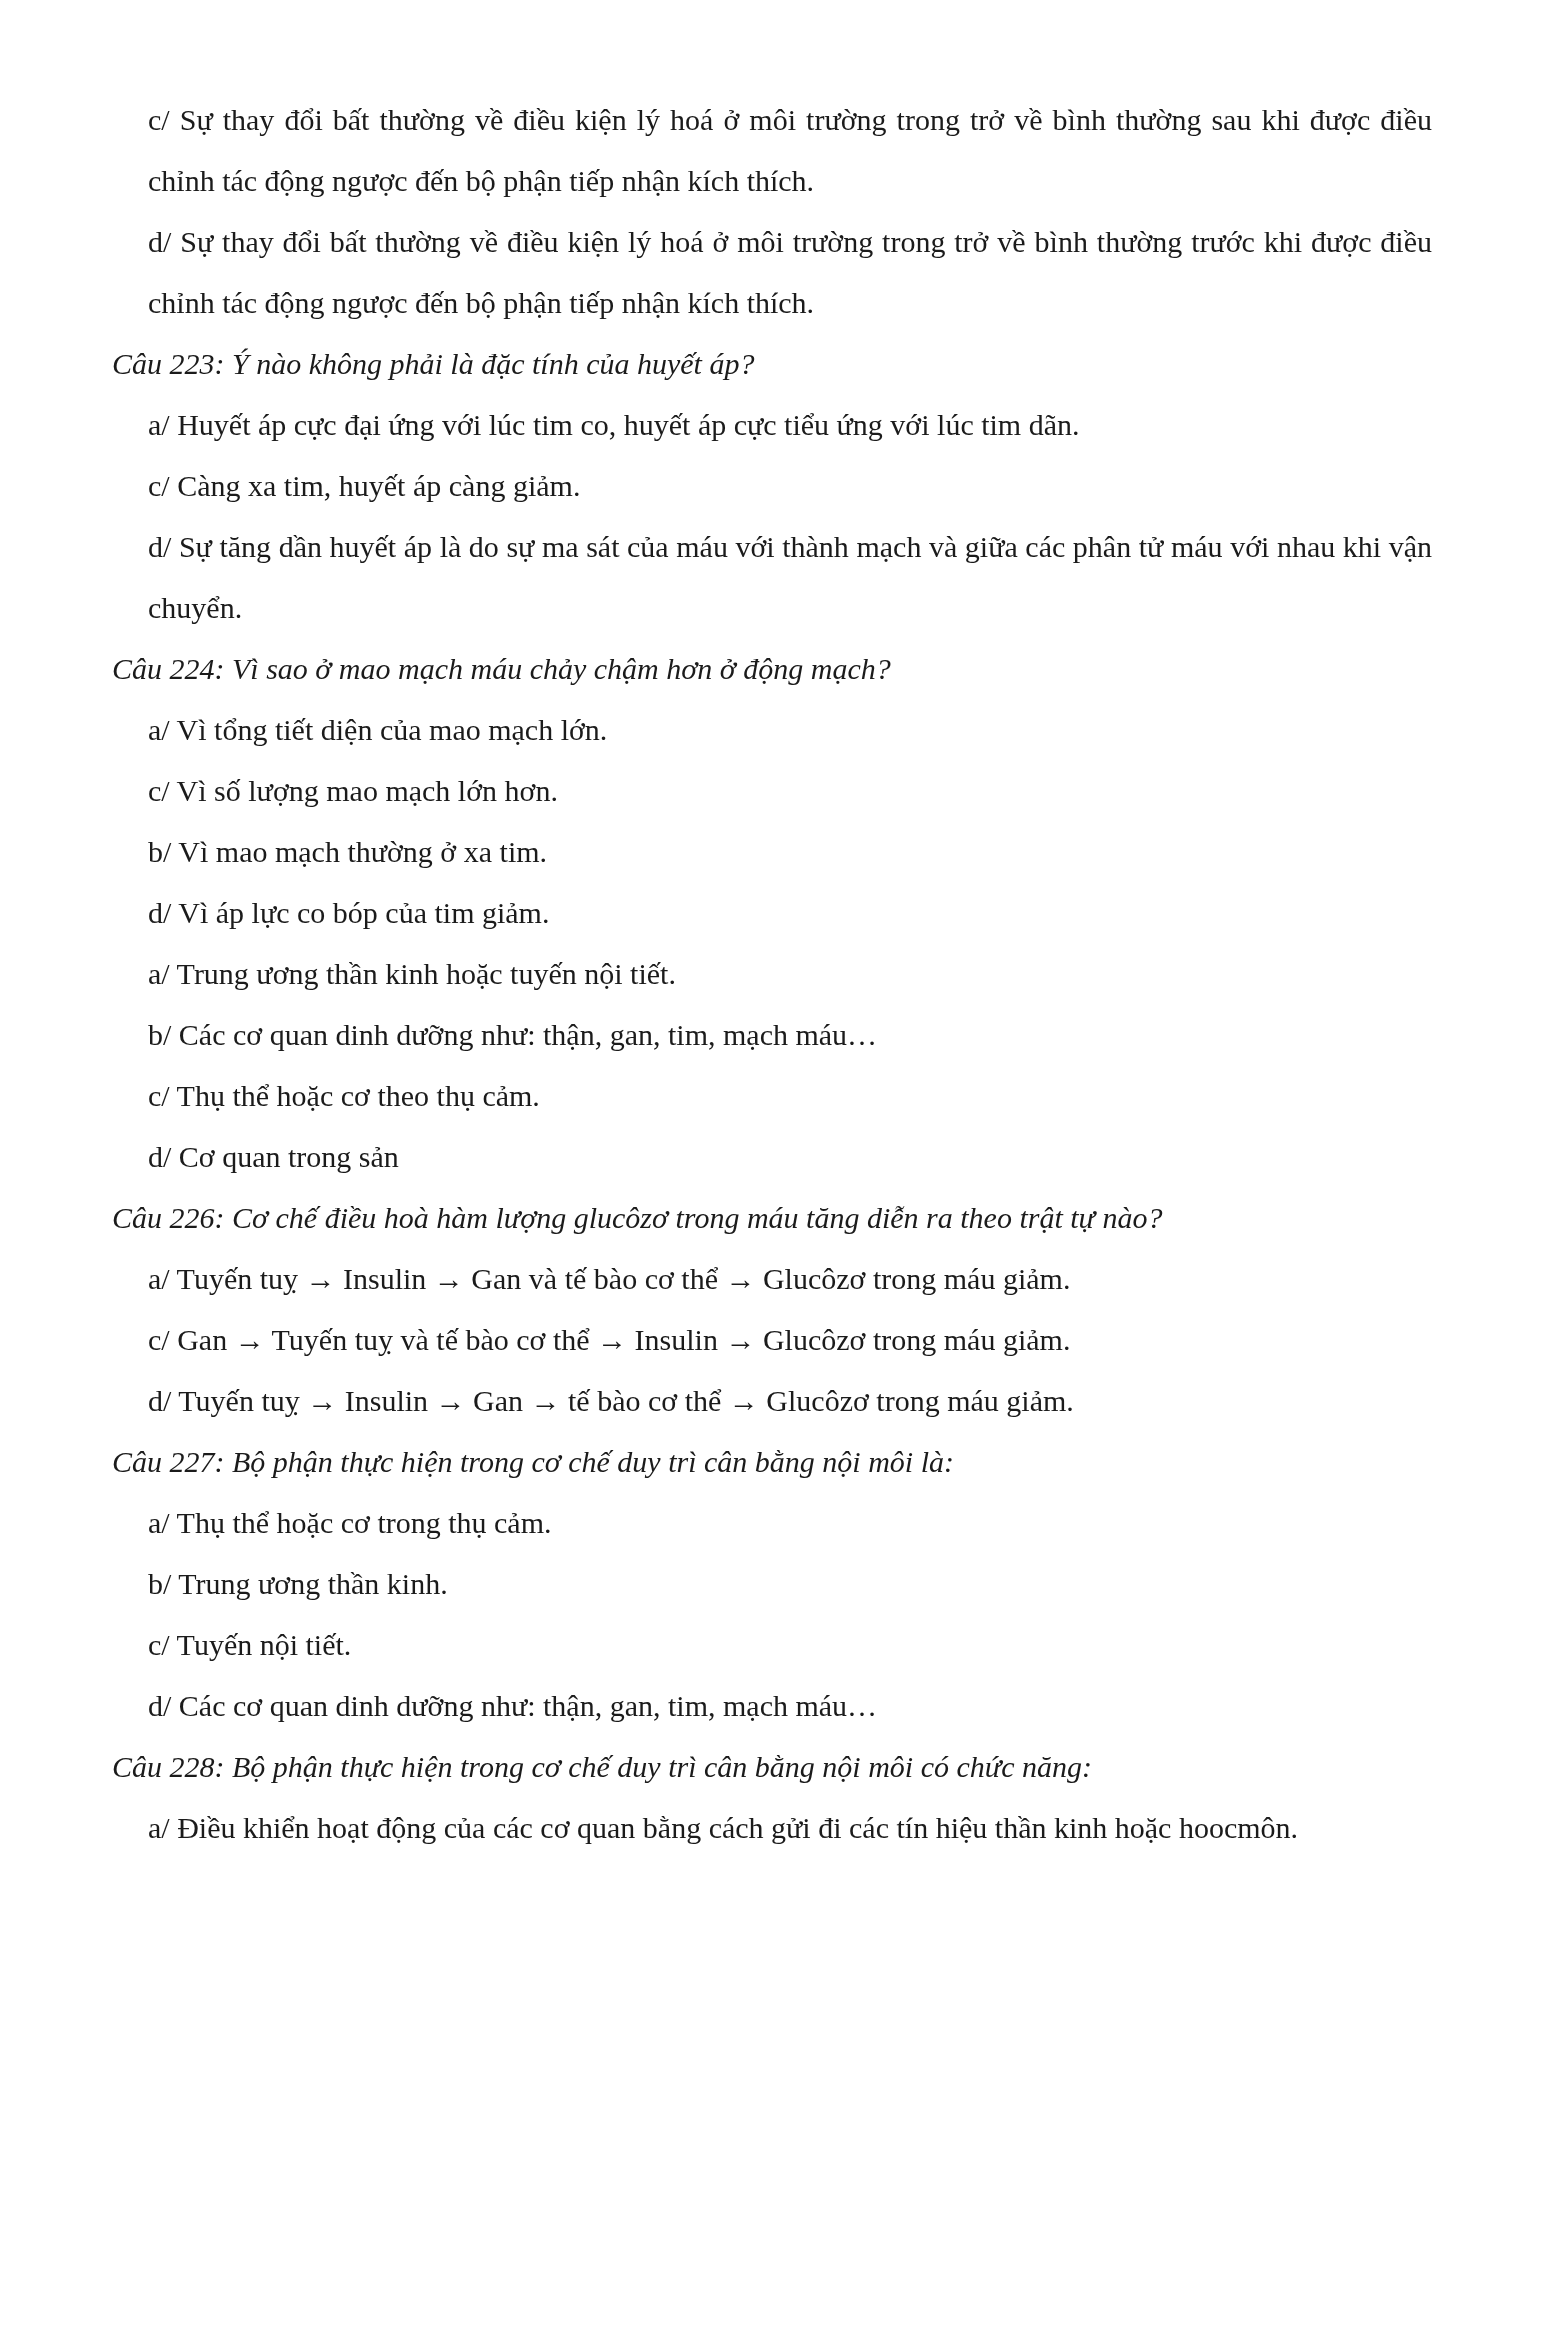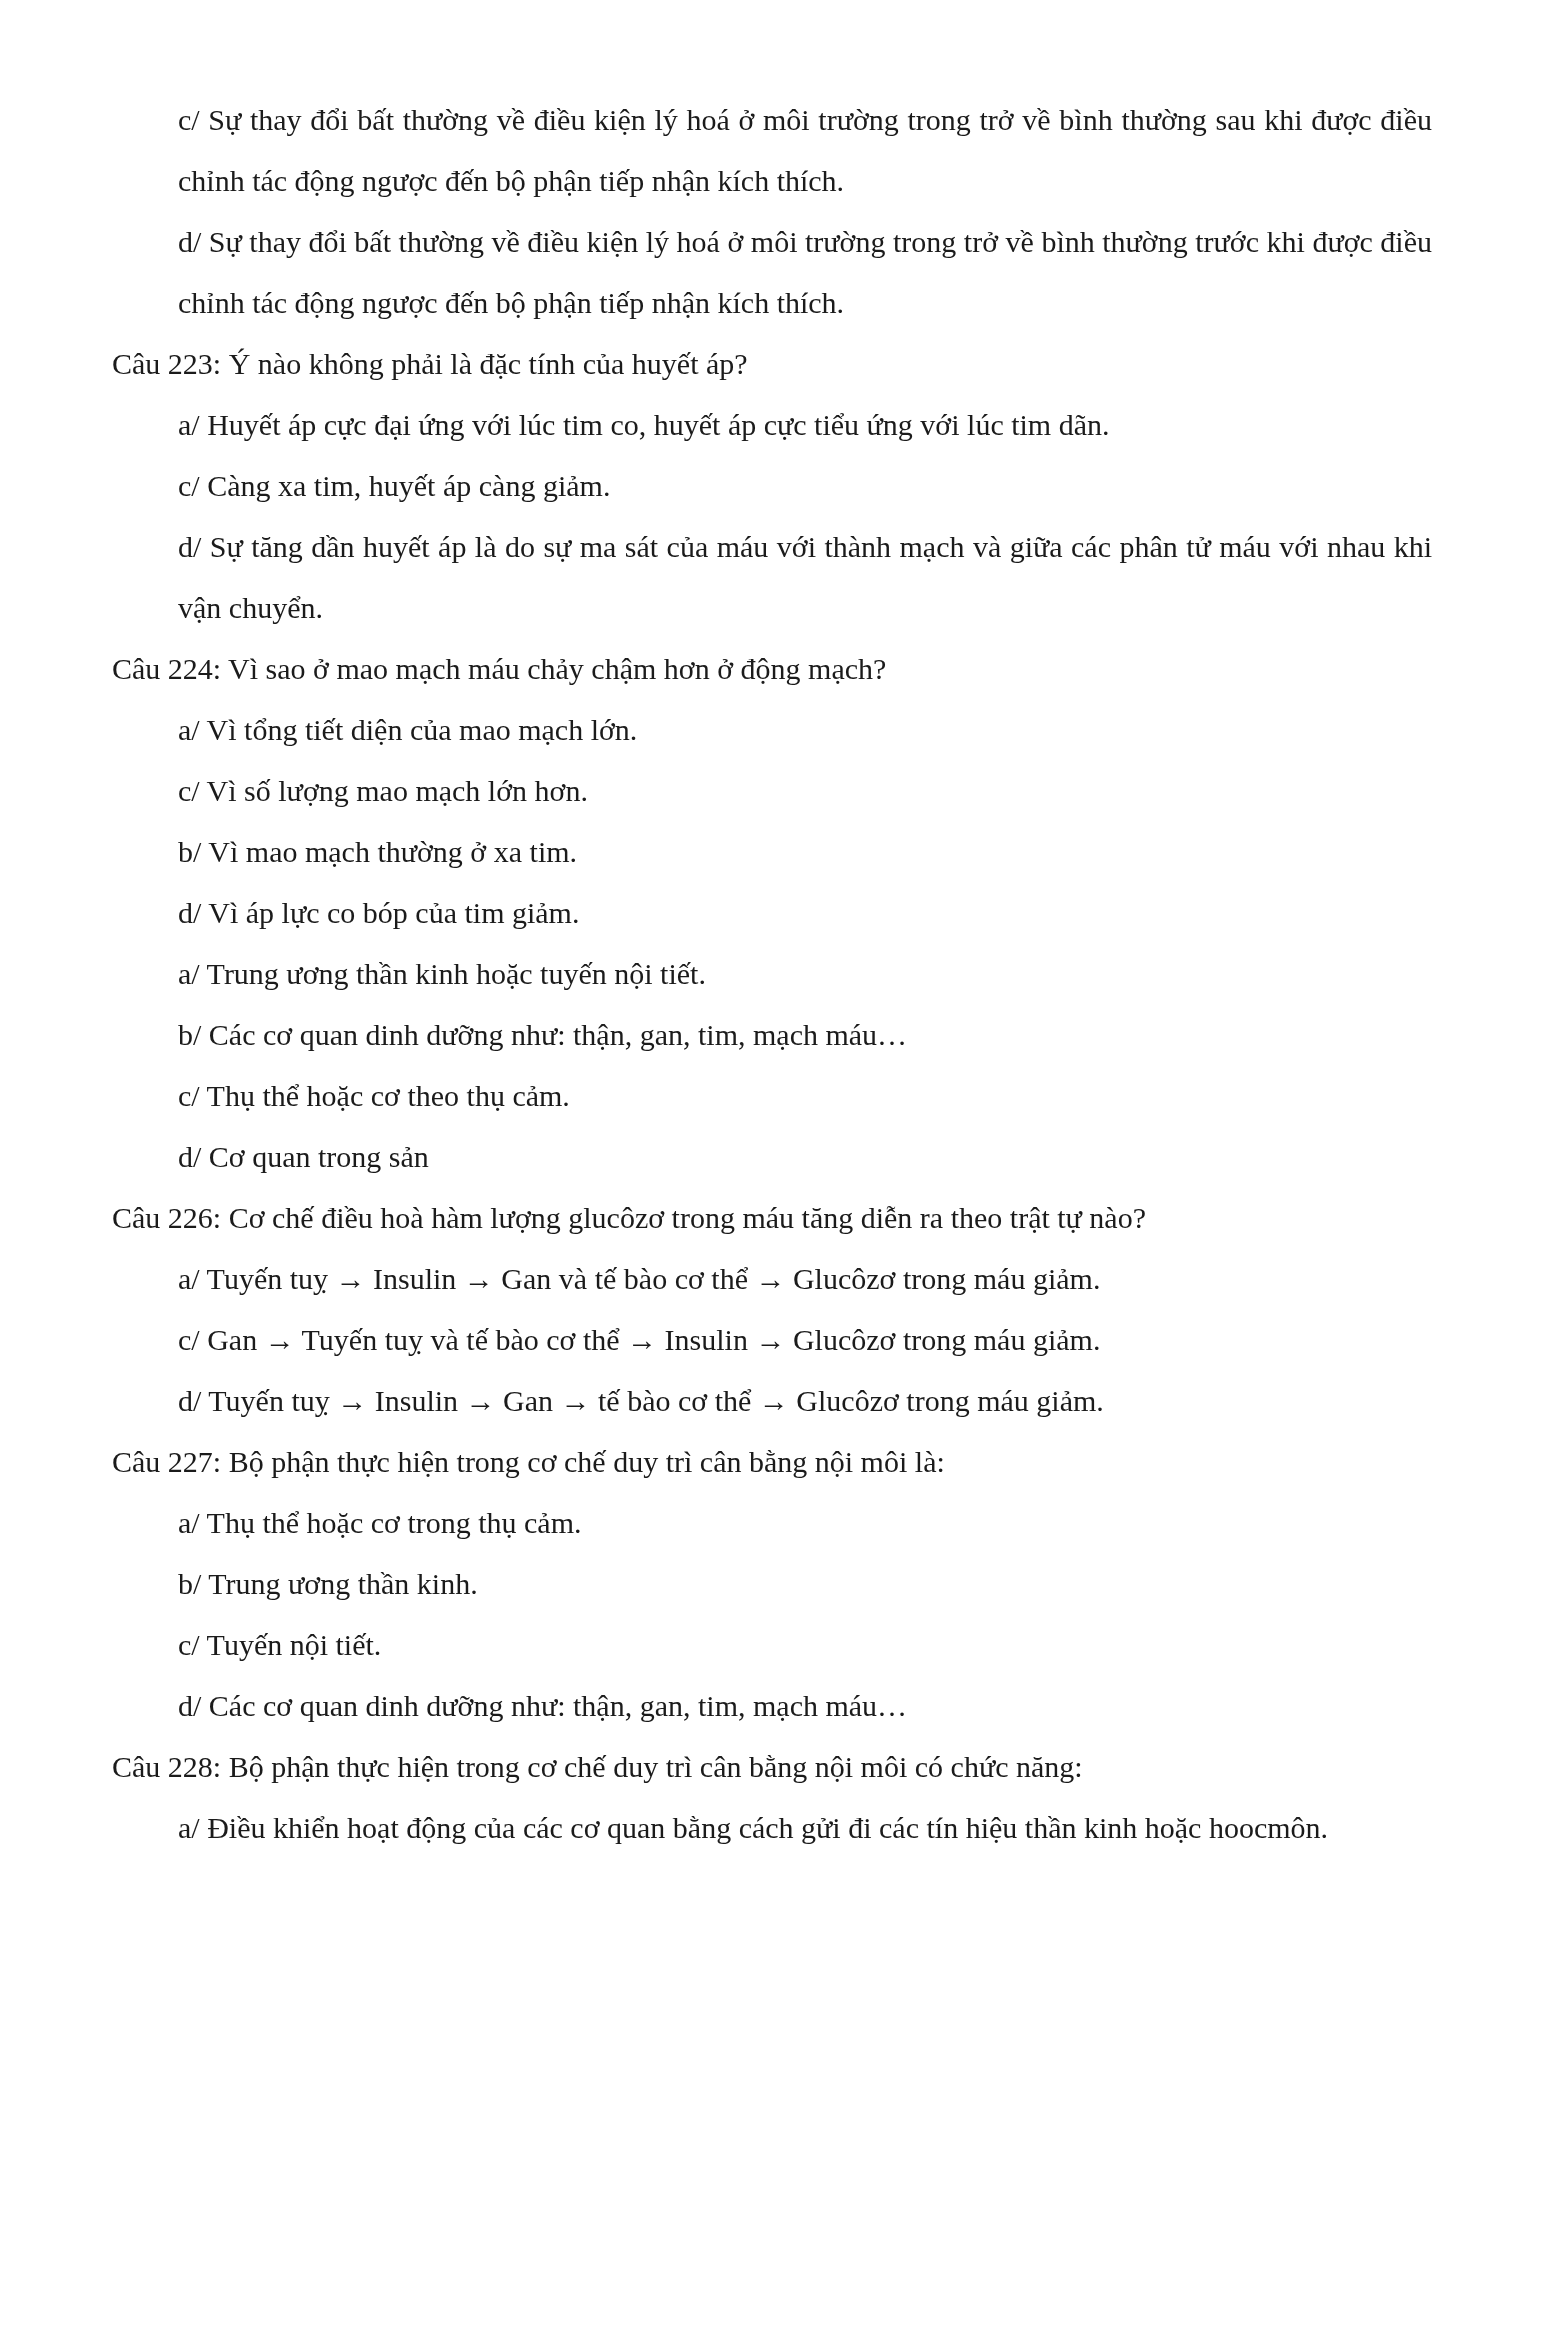--- a/index.html
+++ b/index.html
@@ -18,24 +18,25 @@
     font-family: "Liberation Serif", "DejaVu Serif", serif;
     font-size: 30px;
     line-height: 61px;
     overflow: hidden;
   }
   .page p {
     margin: 0;
     text-align: justify;
   }
   .page p.option {
-    margin-left: 66px;
+    margin-left: 36px;
   }
   .page p.question {
     margin-left: 0;
+    font-style: italic;
   }
 </style>
 </head>
 <body>
 
 <div class="page">
 
   <p class="option">c/ Sự thay đổi bất thường về điều kiện lý hoá ở môi trường trong trở về bình thường sau khi được điều chỉnh tác động ngược đến bộ phận tiếp nhận kích thích.</p>
   <p class="option">d/ Sự thay đổi bất thường về điều kiện lý hoá ở môi trường trong trở về bình thường trước khi được điều chỉnh tác động ngược đến bộ phận tiếp nhận kích thích.</p>
 

